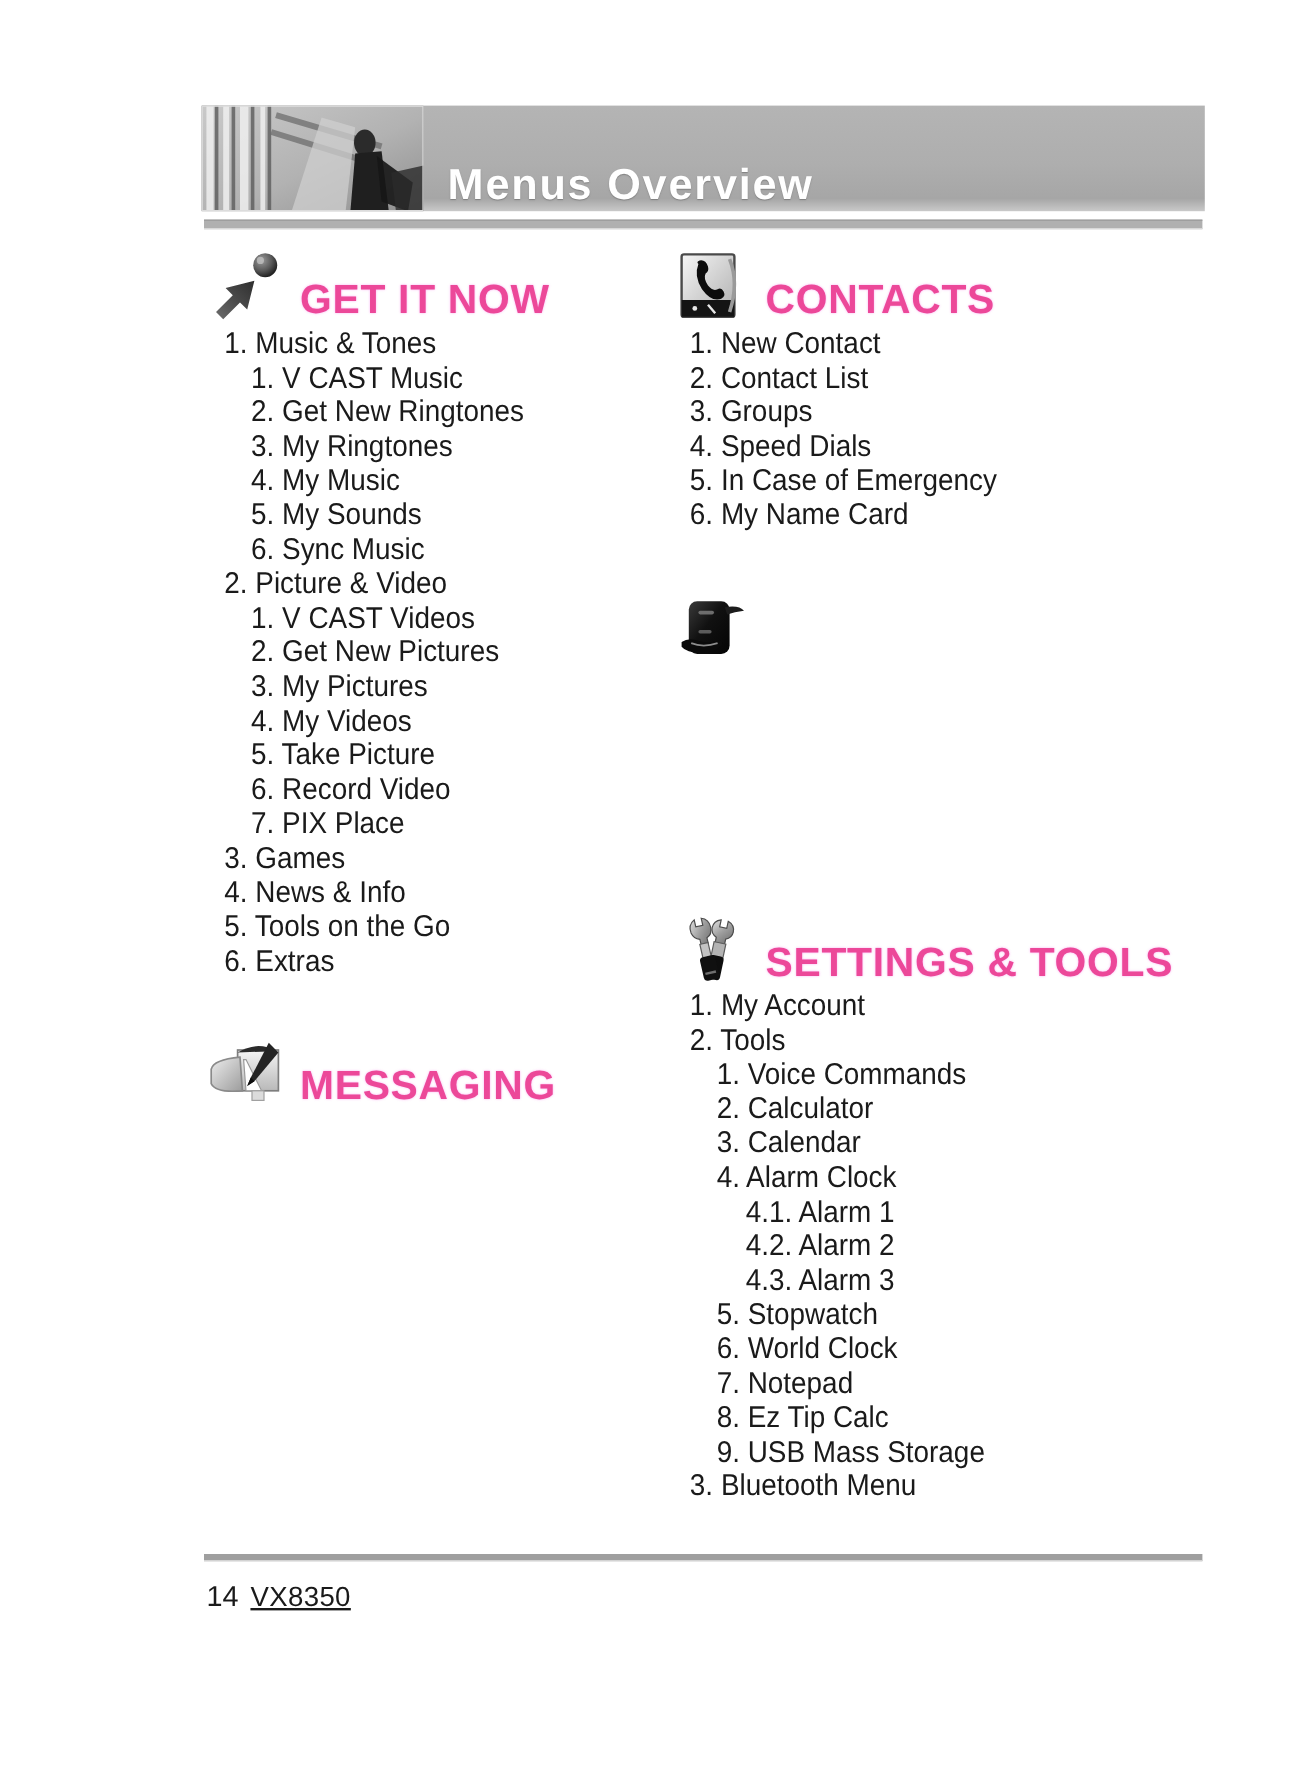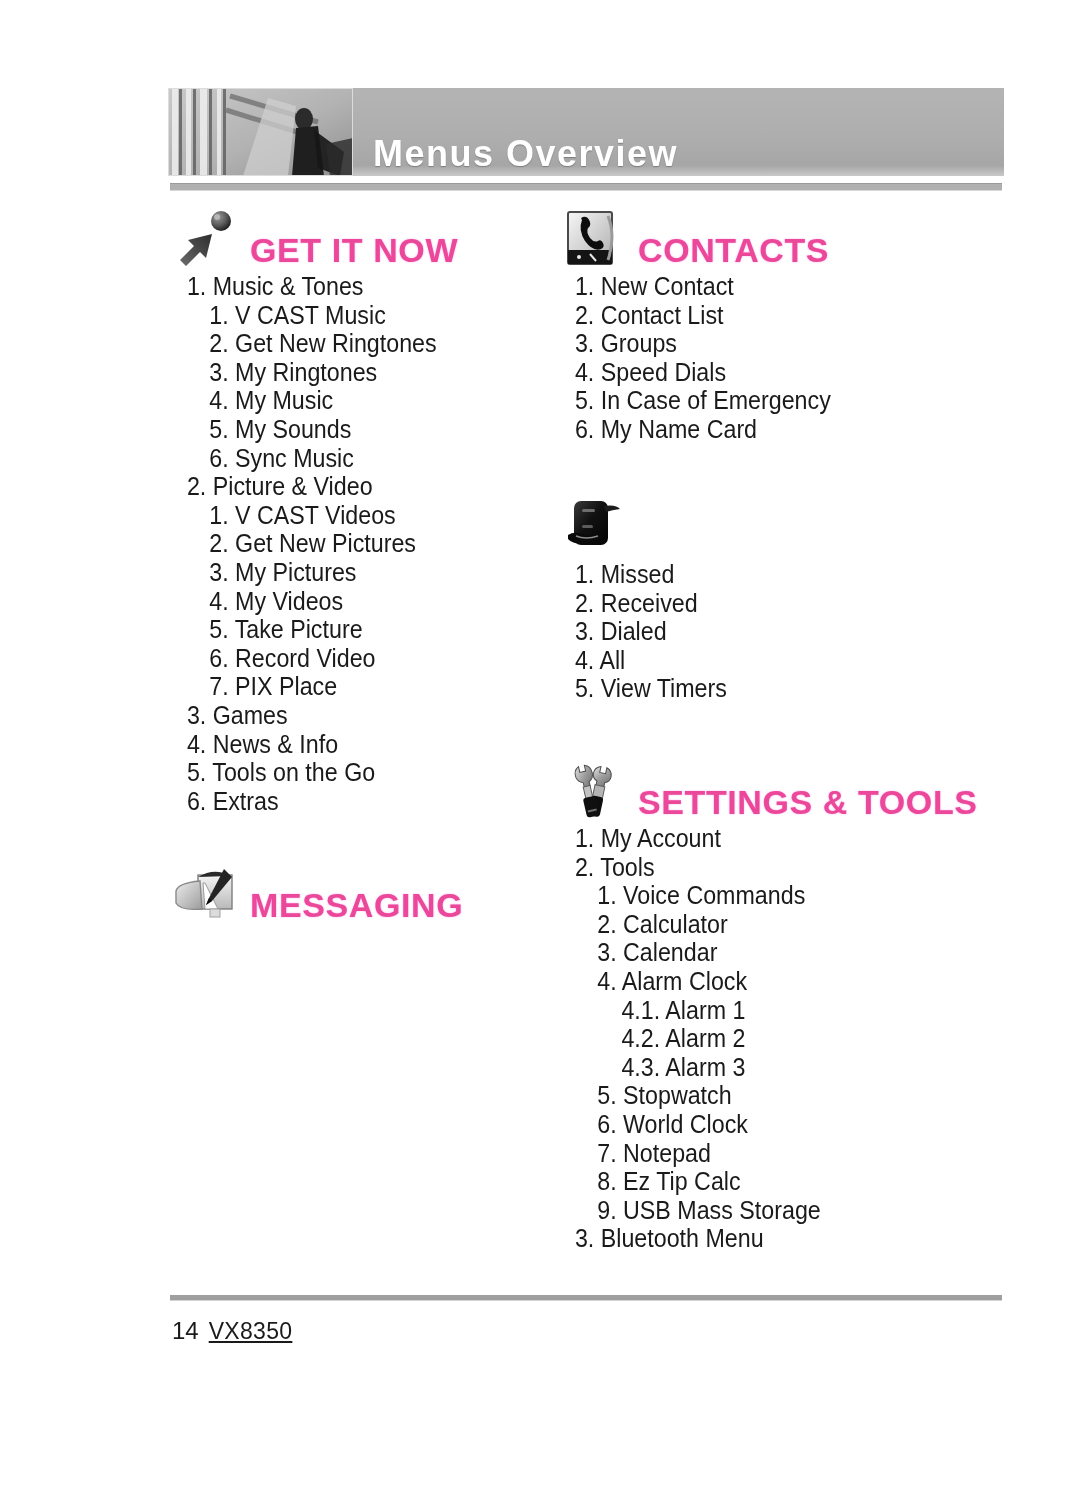--- a/index.html
+++ b/index.html
@@ -325,27 +325,20 @@
             </defs>
             <rect x="14" y="3" width="34" height="44" rx="7" fill="url(#phg)"></rect>
             <path d="M44 8 Q56 6 60 11 Q52 12 46 14 Z" fill="#1c1c1c"></path>
             <rect x="22" y="11" width="13" height="3" rx="1.5" fill="#6d6d6d"></rect>
             <rect x="22" y="27" width="11" height="3" rx="1.5" fill="#5c5c5c"></rect>
             <path d="M8 37 Q14 33 22 36 Q30 39 38 36 Q42 35 42 39 Q36 46 24 46 Q12 46 8 41 Z" fill="#0a0a0a"></path>
             <path d="M16 38 Q26 42 38 38" fill="none" stroke="#8c8c8c" stroke-width="1.5"></path>
           </svg>
         </span>
       </div>
-      <ul class="menu">
-        <li class="lvl1">1. Missed</li>
-        <li class="lvl1">2. Received</li>
-        <li class="lvl1">3. Dialed</li>
-        <li class="lvl1">4. All</li>
-        <li class="lvl1">5. View Timers</li>
-      </ul>
     </div>
 
     <div class="section s-settings">
       <div class="sec-head">
         <span class="sec-icon">
           <svg width="72" height="58" viewBox="0 0 72 58" xmlns="http://www.w3.org/2000/svg" aria-hidden="true">
             <defs>
               <linearGradient id="metg" x1="0" y1="0" x2="1" y2="1">
                 <stop offset="0%" stop-color="#e3e3e3"></stop>
                 <stop offset="50%" stop-color="#9d9d9d"></stop>

